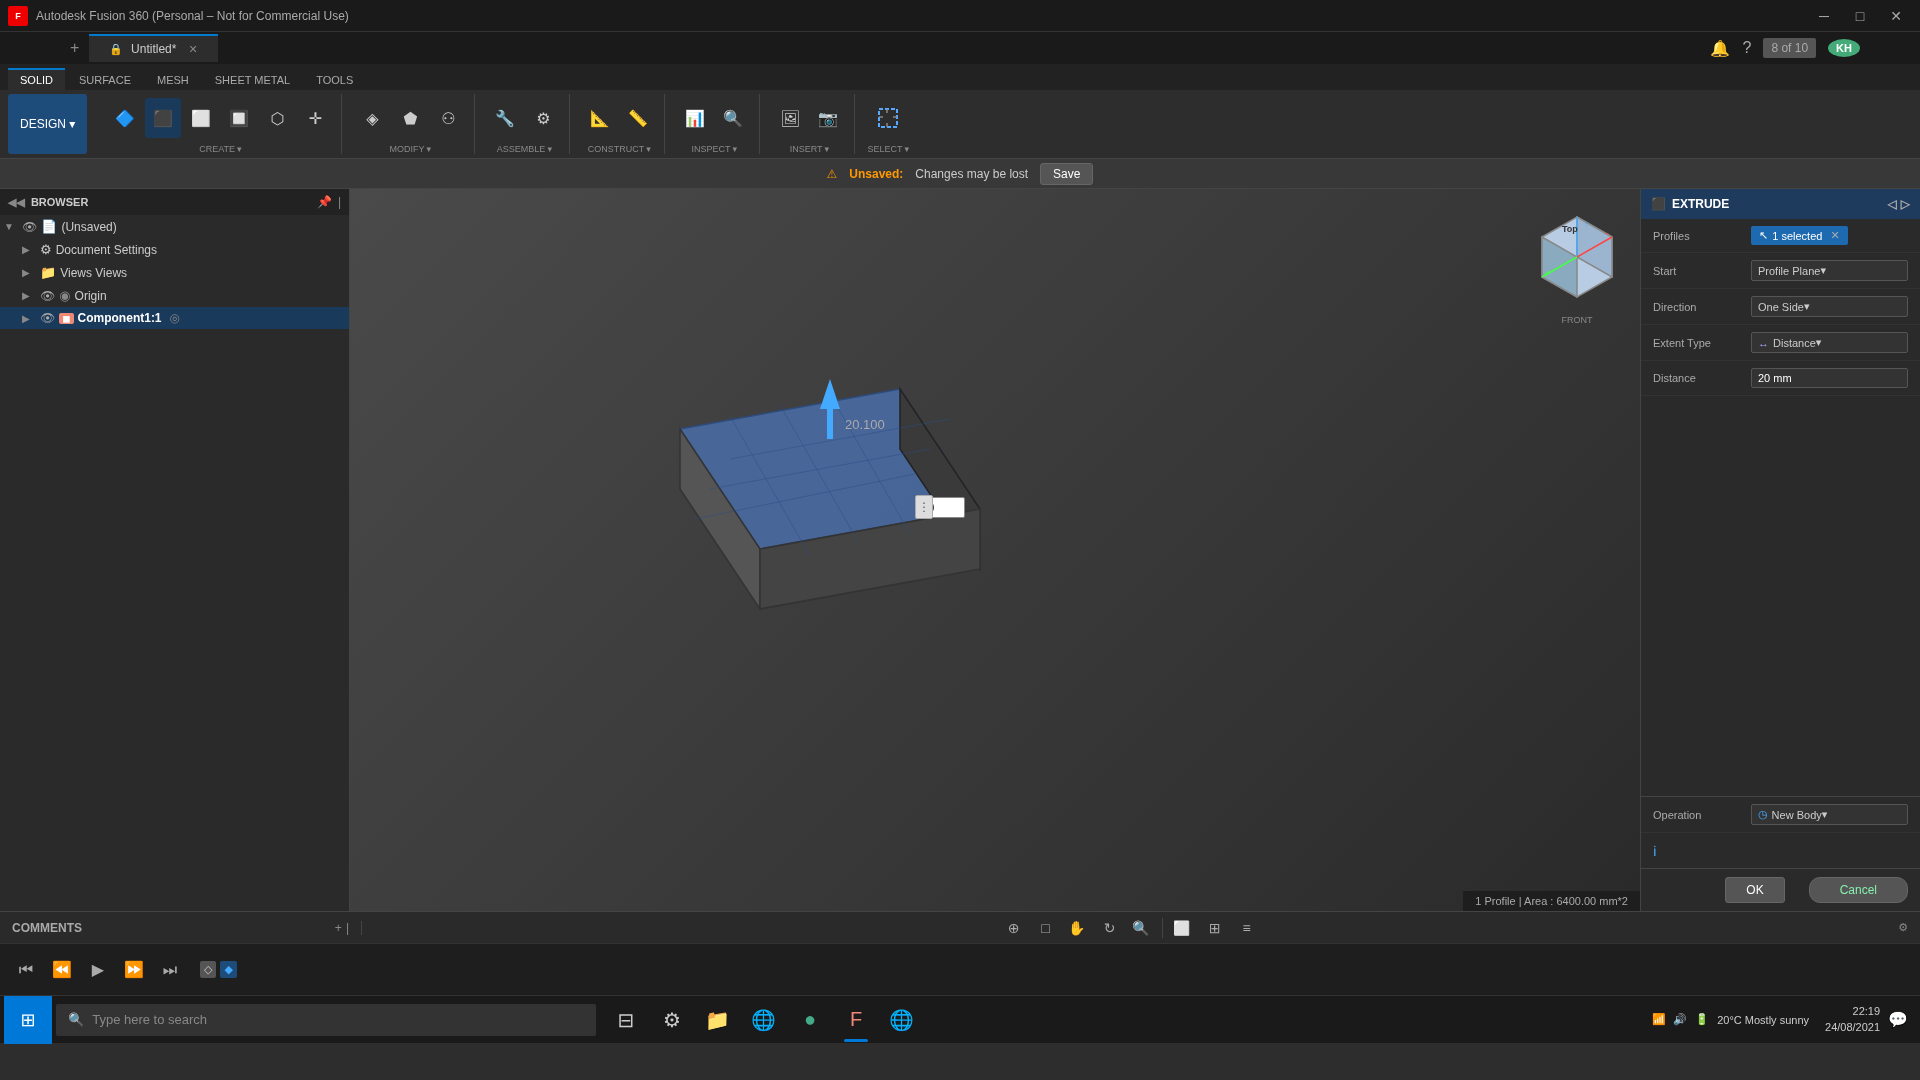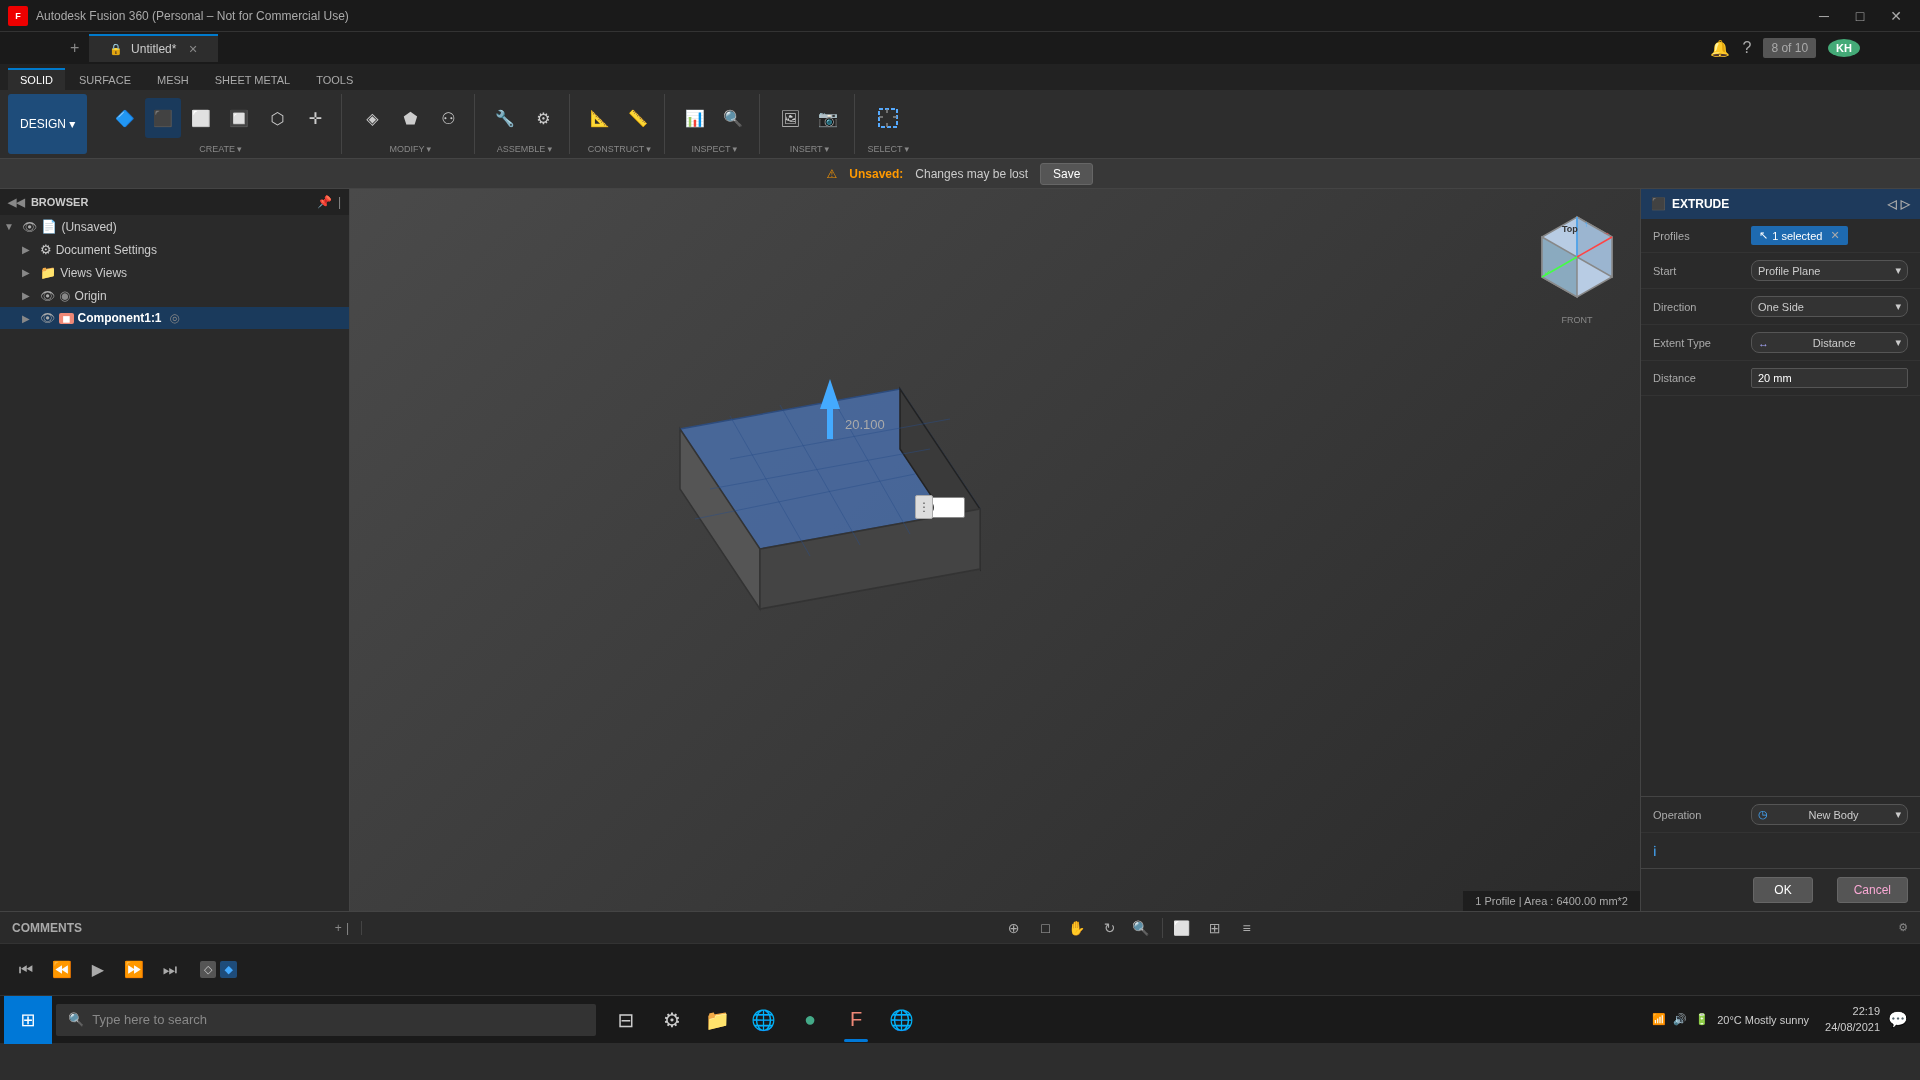--- a/index.html
+++ b/index.html
@@ -50,24 +50,24 @@
     #extrude-panel { width: 280px; background: #2a2a2a; border-left: 1px solid #444; display: flex; flex-direction: column; }
     #extrude-header { background: #1e3a5c; padding: 8px 10px; display: flex; align-items: center; justify-content: space-between; font-size: 12px; font-weight: bold; color: #fff; }
     #extrude-header .header-left { display: flex; align-items: center; gap: 6px; }
     .extrude-row { display: flex; align-items: center; padding: 7px 12px; border-bottom: 1px solid #333; gap: 8px; }
     .extrude-label { width: 90px; font-size: 11px; color: #aaa; flex-shrink: 0; }
     .extrude-control { flex: 1; }
     .type-btn { background: #1e4c7a; border: 1px solid #2266aa; padding: 3px 8px; color: #fff; border-radius: 2px; font-size: 11px; cursor: pointer; display: inline-flex; align-items: center; gap: 4px; }
     .type-btn2 { background: #444; border: 1px solid #555; padding: 3px 8px; color: #aaa; border-radius: 2px; font-size: 11px; cursor: pointer; display: inline-flex; align-items: center; gap: 4px; }
     .profiles-selected { background: #1e6ab0; color: #fff; padding: 3px 8px; border-radius: 2px; font-size: 11px; display: inline-flex; align-items: center; gap: 4px; cursor: pointer; }
     .profiles-x { color: #aaa; cursor: pointer; margin-left: 4px; }
-    .dropdown-control { background: #333; border: 1px solid #555; padding: 3px 6px; color: #ccc; font-size: 11px; border-radius: 8px; display: flex; align-items: center; justify-content: space-between; cursor: pointer; }
+    .dropdown-control { background: #333; border: 1px solid #555; padding: 3px 6px; color: #ccc; font-size: 11px; border-radius: 2px; display: flex; align-items: center; cursor: pointer; }
     .text-input { background: #333; border: 1px solid #555; padding: 3px 6px; color: #fff; font-size: 11px; border-radius: 2px; width: 100%; }
     .ok-btn { background: #555; color: #fff; padding: 5px 20px; border-radius: 3px; cursor: pointer; font-size: 12px; border: 1px solid #666; }
-    .cancel-btn { background: #555; color: #f9a8d4; padding: 5px 16px; border-radius: 3px; cursor: pointer; font-size: 12px; border: 1px solid #666; }
+    .cancel-btn { background: #555; color: #86efac; padding: 5px 30px; border-radius: 11px; cursor: pointer; font-size: 12px; border: 1px solid #666; }
     .info-row { display: flex; align-items: center; padding: 8px 12px; gap: 8px; margin-top: auto; }
     .info-icon { color: #4af; font-size: 14px; }
     .action-row { display: flex; justify-content: flex-end; gap: 24px; padding: 8px 12px; border-top: 1px solid #444; }
 
     
     #bottom-panel { background: #2a2a2a; height: 32px; display: flex; align-items: center; padding: 0 12px; border-top: 1px solid #444; gap: 8px; }
     #comments-section { width: 350px; display: flex; align-items: center; justify-content: space-between; border-right: 1px solid #444; padding-right: 12px; }
     .bottom-tools { flex: 1; display: flex; justify-content: center; align-items: center; gap: 4px; }
     .bottom-btn { width: 28px; height: 28px; display: flex; align-items: center; justify-content: center; cursor: pointer; border-radius: 2px; font-size: 14px; color: #aaa; }
 

